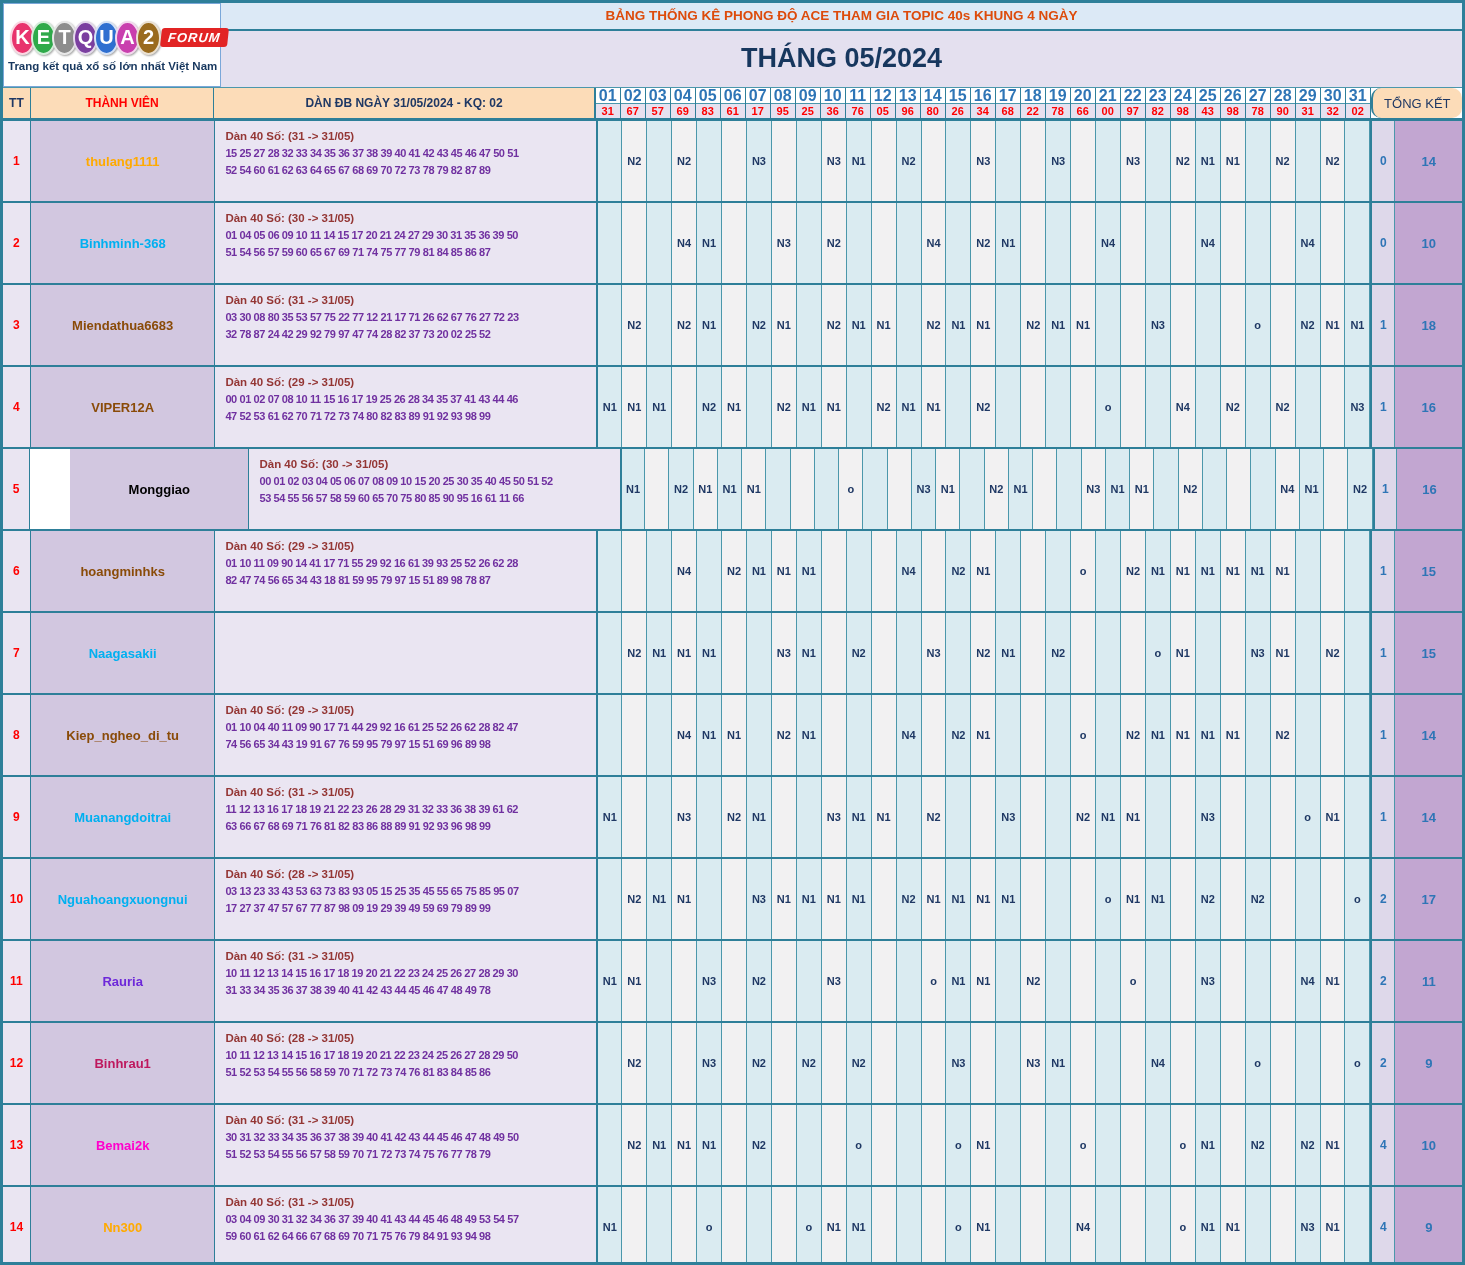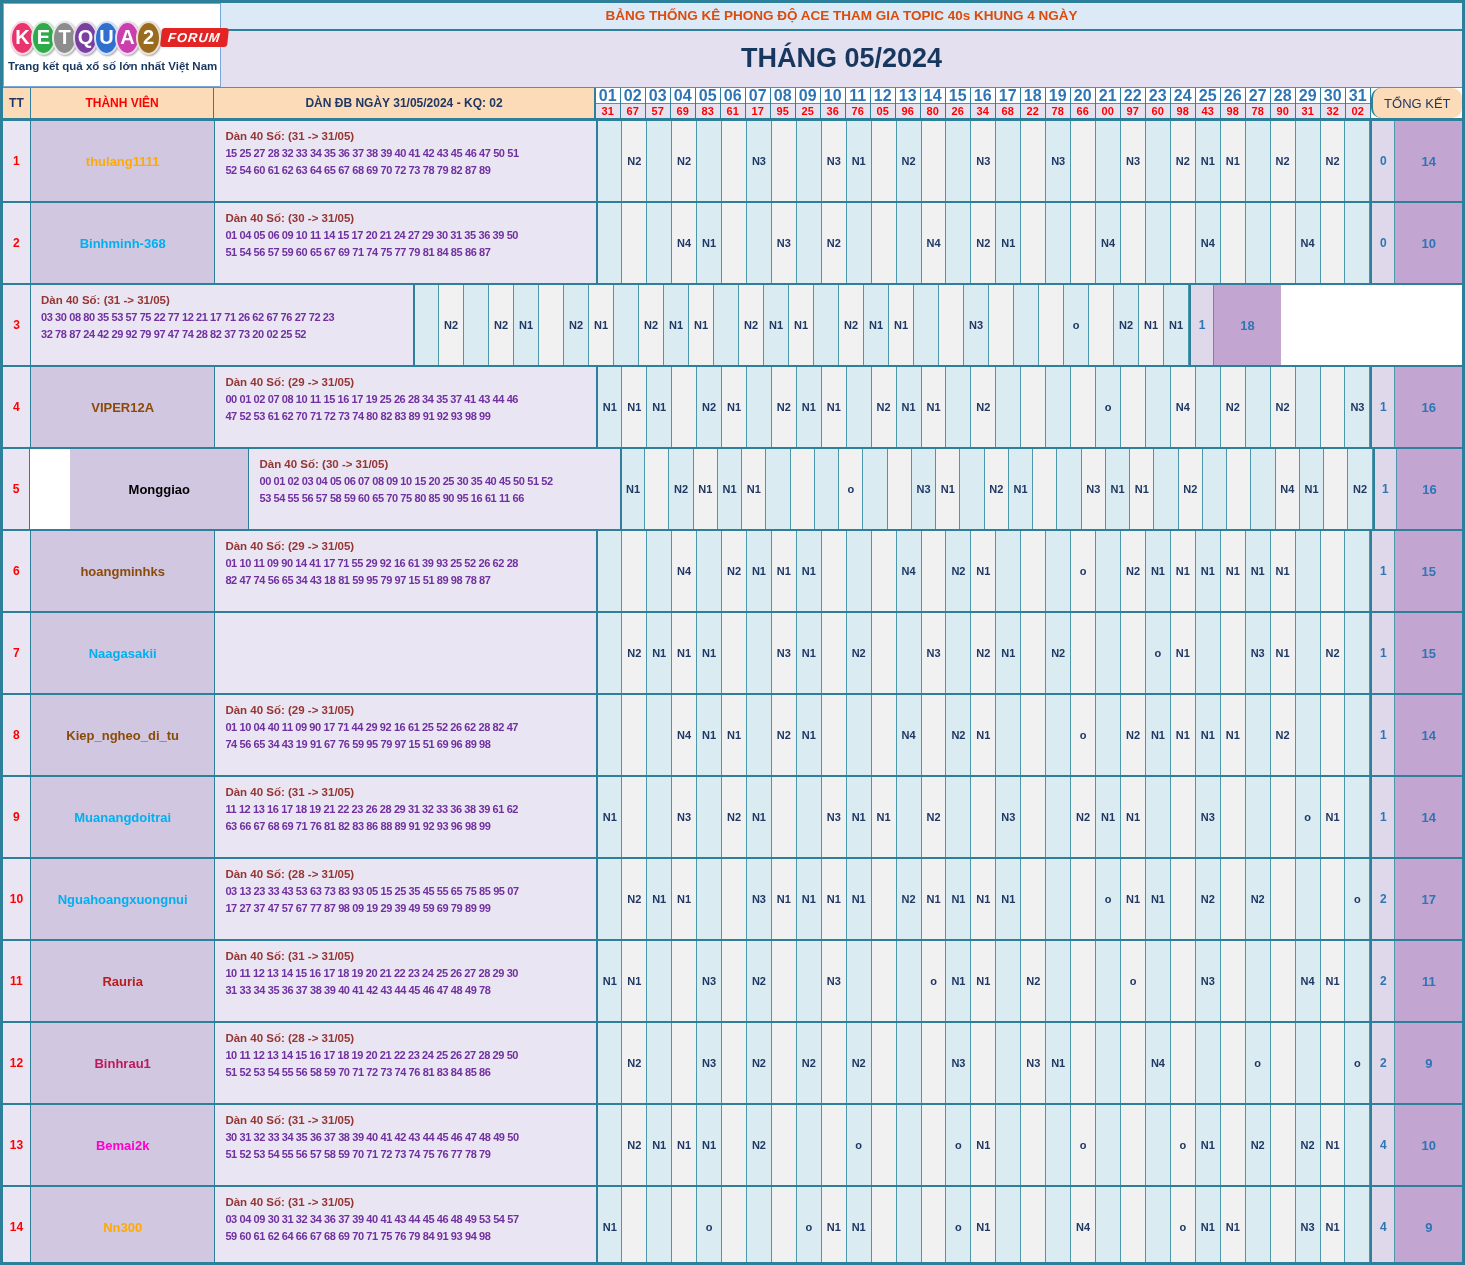--- a/index.html
+++ b/index.html
@@ -169,21 +169,21 @@
         <div class="day-col">
           <div class="day-num">21</div>
           <div class="day-res">00</div>
         </div>
         <div class="day-col">
           <div class="day-num">22</div>
           <div class="day-res">97</div>
         </div>
         <div class="day-col">
           <div class="day-num">23</div>
-          <div class="day-res">60</div>
+          <div class="day-res">82</div>
         </div>
         <div class="day-col">
           <div class="day-num">24</div>
           <div class="day-res">98</div>
         </div>
         <div class="day-col">
           <div class="day-num">25</div>
           <div class="day-res">43</div>
         </div>
         <div class="day-col">
@@ -294,20 +294,21 @@
         <div class="mark-cell odd"></div>
         <div class="mark-cell even"></div>
         <div class="mark-cell odd">N4</div>
         <div class="mark-cell even"></div>
         <div class="mark-cell odd"></div>
         <div class="tot-left">0</div>
         <div class="tot-right">10</div>
       </div>
       <div class="row">
         <div class="tt-cell">3</div>
+        <div class="member-cell" style="color: rgb(138, 75, 8);">Miendathua6683</div>
         <div class="dan-cell">
           <div class="dan-title">Dàn 40 Số: (31 -&gt; 31/05)</div>
           <div class="dan-nums">03 30 08 80 35 53 57 75 22 77 12 21 17 71 26 62 67 76 27 72 23</div>
           <div class="dan-nums">32 78 87 24 42 29 92 79 97 47 74 28 82 37 73 20 02 25 52</div>
         </div>
         <div class="mark-cell odd first"></div>
         <div class="mark-cell even">N2</div>
         <div class="mark-cell odd"></div>
         <div class="mark-cell even">N2</div>
         <div class="mark-cell odd">N1</div>
@@ -625,21 +626,21 @@
         <div class="mark-cell odd">N2</div>
         <div class="mark-cell even"></div>
         <div class="mark-cell odd"></div>
         <div class="mark-cell even"></div>
         <div class="mark-cell odd">o</div>
         <div class="tot-left">2</div>
         <div class="tot-right">17</div>
       </div>
       <div class="row">
         <div class="tt-cell">11</div>
-        <div class="member-cell" style="color: #b91c1c;">Rauria</div>
+        <div class="member-cell" style="color: #6d28d9;">Rauria</div>
         <div class="dan-cell">
           <div class="dan-title">Dàn 40 Số: (31 -&gt; 31/05)</div>
           <div class="dan-nums">10 11 12 13 14 15 16 17 18 19 20 21 22 23 24 25 26 27 28 29 30</div>
           <div class="dan-nums">31 33 34 35 36 37 38 39 40 41 42 43 44 45 46 47 48 49 78</div>
         </div>
         <div class="mark-cell odd first">N1</div>
         <div class="mark-cell even">N1</div>
         <div class="mark-cell odd"></div>
         <div class="mark-cell even"></div>
         <div class="mark-cell odd">N3</div>

